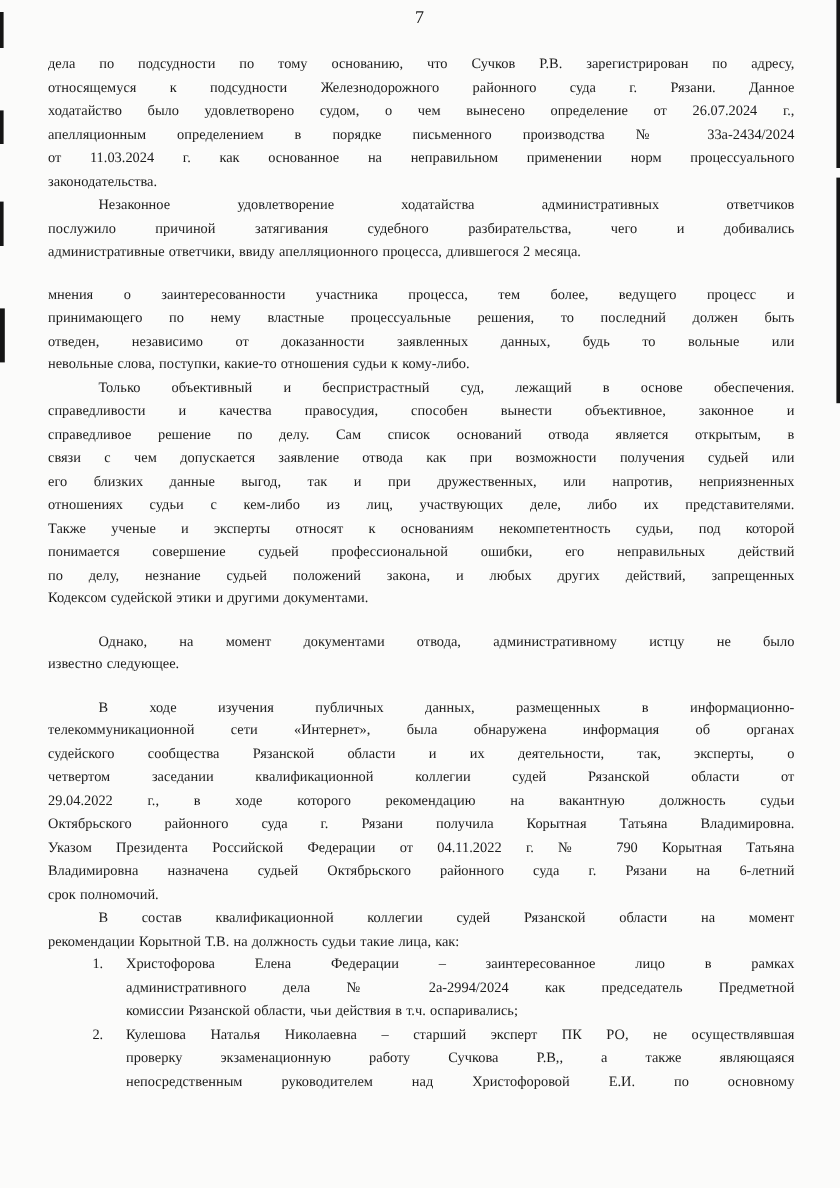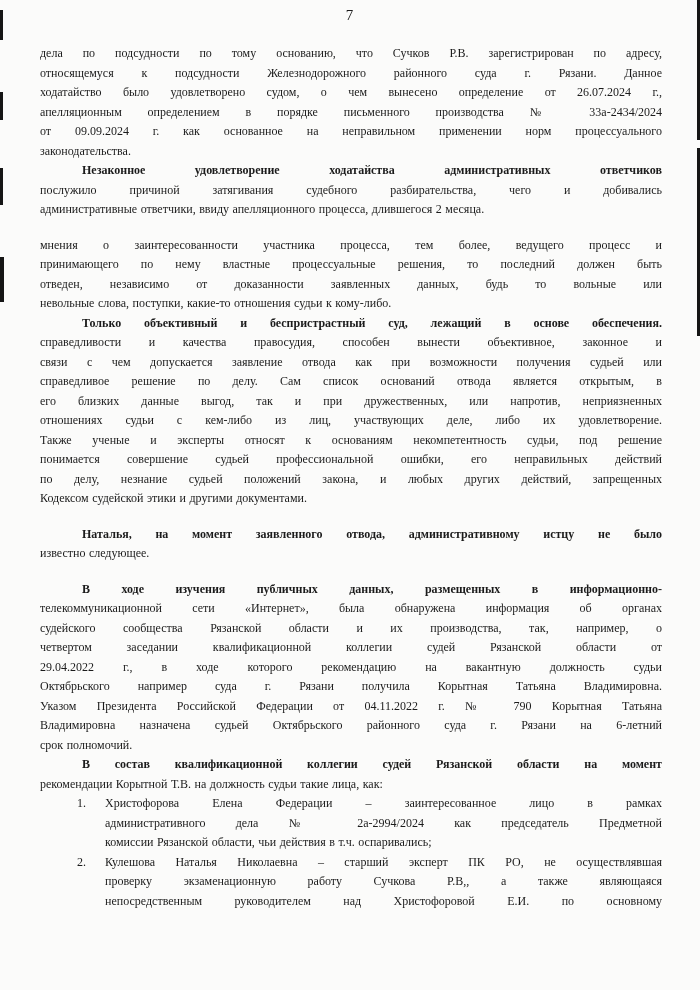--- a/index.html
+++ b/index.html
@@ -26,21 +26,21 @@
     font-size:12px;
     line-height:19.5px;
     text-rendering:optimizeLegibility;
   }
   .paragraph{margin:0;}
   .line{
     text-align:justify;
     text-align-last:justify;
     word-spacing:0.5px;
   }
-  .line.ind{ text-indent:42px;font-weight:bold; }
+  .line.ind{ text-indent:42px; }
   .line.last{ text-align-last:left; }
   .spacer{ height:16px; }
   .list-item{ position:relative; padding-left:65px; }
   .list-item .num{ position:absolute; left:37px; top:0; }
   
   .artifact{ position:absolute; background:#151515; }
   .a-l1{ left:0; top:10px;  width:3px; height:30px; }
   .a-l2{ left:0; top:92px;  width:3px; height:28px; }
   .a-l3{ left:0; top:168px; width:3px; height:37px; }
   .a-l4{ left:0; top:257px; width:4px; height:45px; }
@@ -59,60 +59,60 @@
   <div class="artifact a-r2"></div>
 
   <div class="page-number">7</div>
 
   <div class="content">
       <div class="paragraph">
         <div class="line">дела по подсудности по тому основанию, что Сучков Р.В. зарегистрирован по адресу,</div>
         <div class="line">относящемуся к подсудности Железнодорожного районного суда г. Рязани. Данное</div>
         <div class="line">ходатайство было удовлетворено судом, о чем вынесено определение от 26.07.2024 г.,</div>
         <div class="line">апелляционным определением в порядке письменного производства № 33а-2434/2024</div>
-        <div class="line">от 09.09.2024 г. как основанное на неправильном применении норм процессуального</div>
+        <div class="line">от 11.03.2024 г. как основанное на неправильном применении норм процессуального</div>
         <div class="line last">законодательства.</div>
       </div>
       <div class="paragraph">
         <div class="line ind">Незаконное удовлетворение ходатайства административных ответчиков</div>
         <div class="line">послужило причиной затягивания судебного разбирательства, чего и добивались</div>
         <div class="line last">административные ответчики, ввиду апелляционного процесса, длившегося 2 месяца.</div>
       </div>
       <div class="spacer"></div>
       <div class="paragraph">
         <div class="line">мнения о заинтересованности участника процесса, тем более, ведущего процесс и</div>
         <div class="line">принимающего по нему властные процессуальные решения, то последний должен быть</div>
         <div class="line">отведен, независимо от доказанности заявленных данных, будь то вольные или</div>
         <div class="line last">невольные слова, поступки, какие-то отношения судьи к кому-либо.</div>
       </div>
       <div class="paragraph">
         <div class="line ind">Только объективный и беспристрастный суд, лежащий в основе обеспечения.</div>
         <div class="line">справедливости и качества правосудия, способен вынести объективное, законное и</div>
+        <div class="line">справедливое решение по делу. Сам список оснований отвода является открытым, в</div>
         <div class="line">связи с чем допускается заявление отвода как при возможности получения судьей или</div>
-        <div class="line">справедливое решение по делу. Сам список оснований отвода является открытым, в</div>
         <div class="line">его близких данные выгод, так и при дружественных, или напротив, неприязненных</div>
-        <div class="line">отношениях судьи с кем-либо из лиц, участвующих деле, либо их удовлетворение.</div>
-        <div class="line">Также ученые и эксперты относят к основаниям некомпетентность судьи, под решение</div>
+        <div class="line">отношениях судьи с кем-либо из лиц, участвующих деле, либо их представителями.</div>
+        <div class="line">Также ученые и эксперты относят к основаниям некомпетентность судьи, под которой</div>
         <div class="line">понимается совершение судьей профессиональной ошибки, его неправильных действий</div>
         <div class="line">по делу, незнание судьей положений закона, и любых других действий, запрещенных</div>
         <div class="line last">Кодексом судейской этики и другими документами.</div>
       </div>
       <div class="spacer"></div>
       <div class="paragraph">
-        <div class="line ind">Наталья, на момент заявленного отвода, административному истцу не было</div>
+        <div class="line ind">Однако, на момент документами отвода, административному истцу не было</div>
         <div class="line last">известно следующее.</div>
       </div>
       <div class="spacer"></div>
       <div class="paragraph">
         <div class="line ind">В ходе изучения публичных данных, размещенных в информационно-</div>
         <div class="line">телекоммуникационной сети «Интернет», была обнаружена информация об органах</div>
-        <div class="line">судейского сообщества Рязанской области и их производства, так, например, о</div>
+        <div class="line">судейского сообщества Рязанской области и их деятельности, так, эксперты, о</div>
         <div class="line">четвертом заседании квалификационной коллегии судей Рязанской области от</div>
         <div class="line">29.04.2022 г., в ходе которого рекомендацию на вакантную должность судьи</div>
-        <div class="line">Октябрьского например суда г. Рязани получила Корытная Татьяна Владимировна.</div>
+        <div class="line">Октябрьского районного суда г. Рязани получила Корытная Татьяна Владимировна.</div>
         <div class="line">Указом Президента Российской Федерации от 04.11.2022 г. № 790 Корытная Татьяна</div>
         <div class="line">Владимировна назначена судьей Октябрьского районного суда г. Рязани на 6-летний</div>
         <div class="line last">срок полномочий.</div>
       </div>
       <div class="paragraph">
         <div class="line ind">В состав квалификационной коллегии судей Рязанской области на момент</div>
         <div class="line last">рекомендации Корытной Т.В. на должность судьи такие лица, как:</div>
       </div>
       <div class="list-item">
         <span class="num">1.</span>

